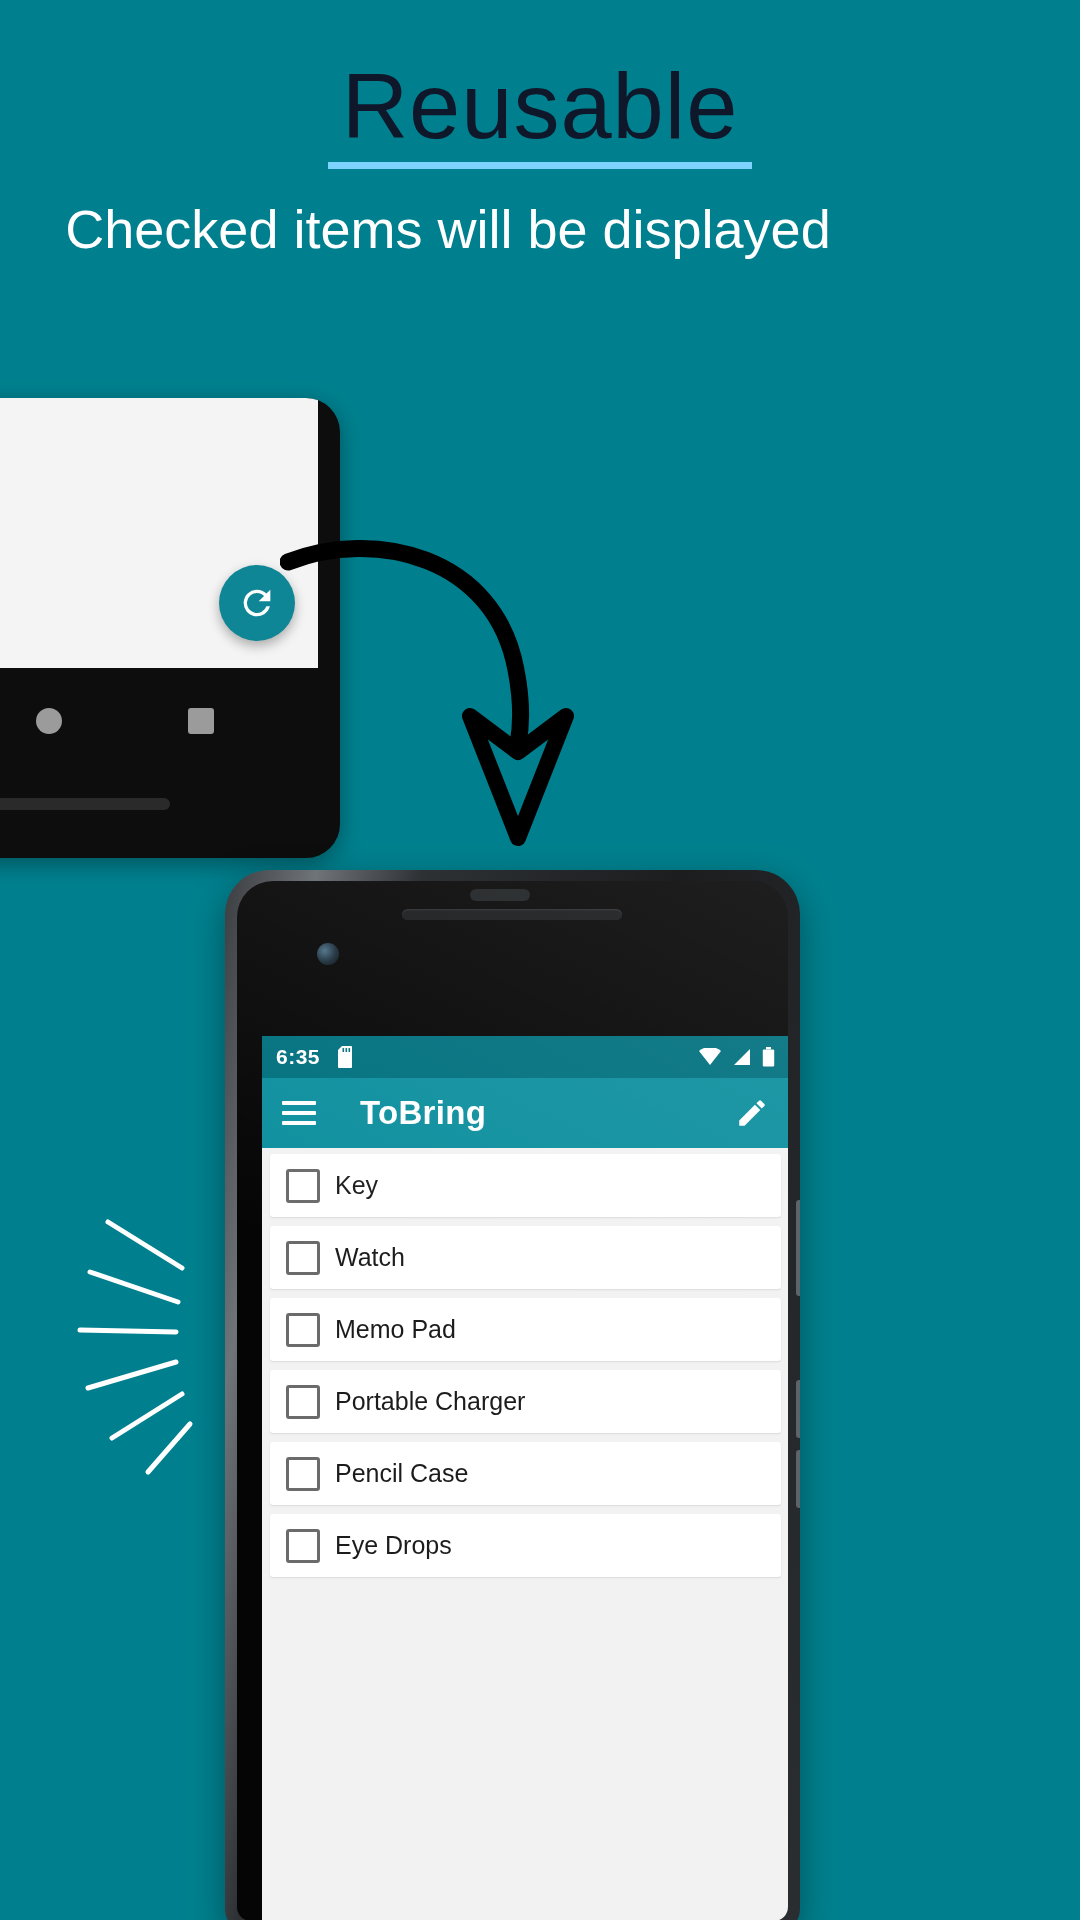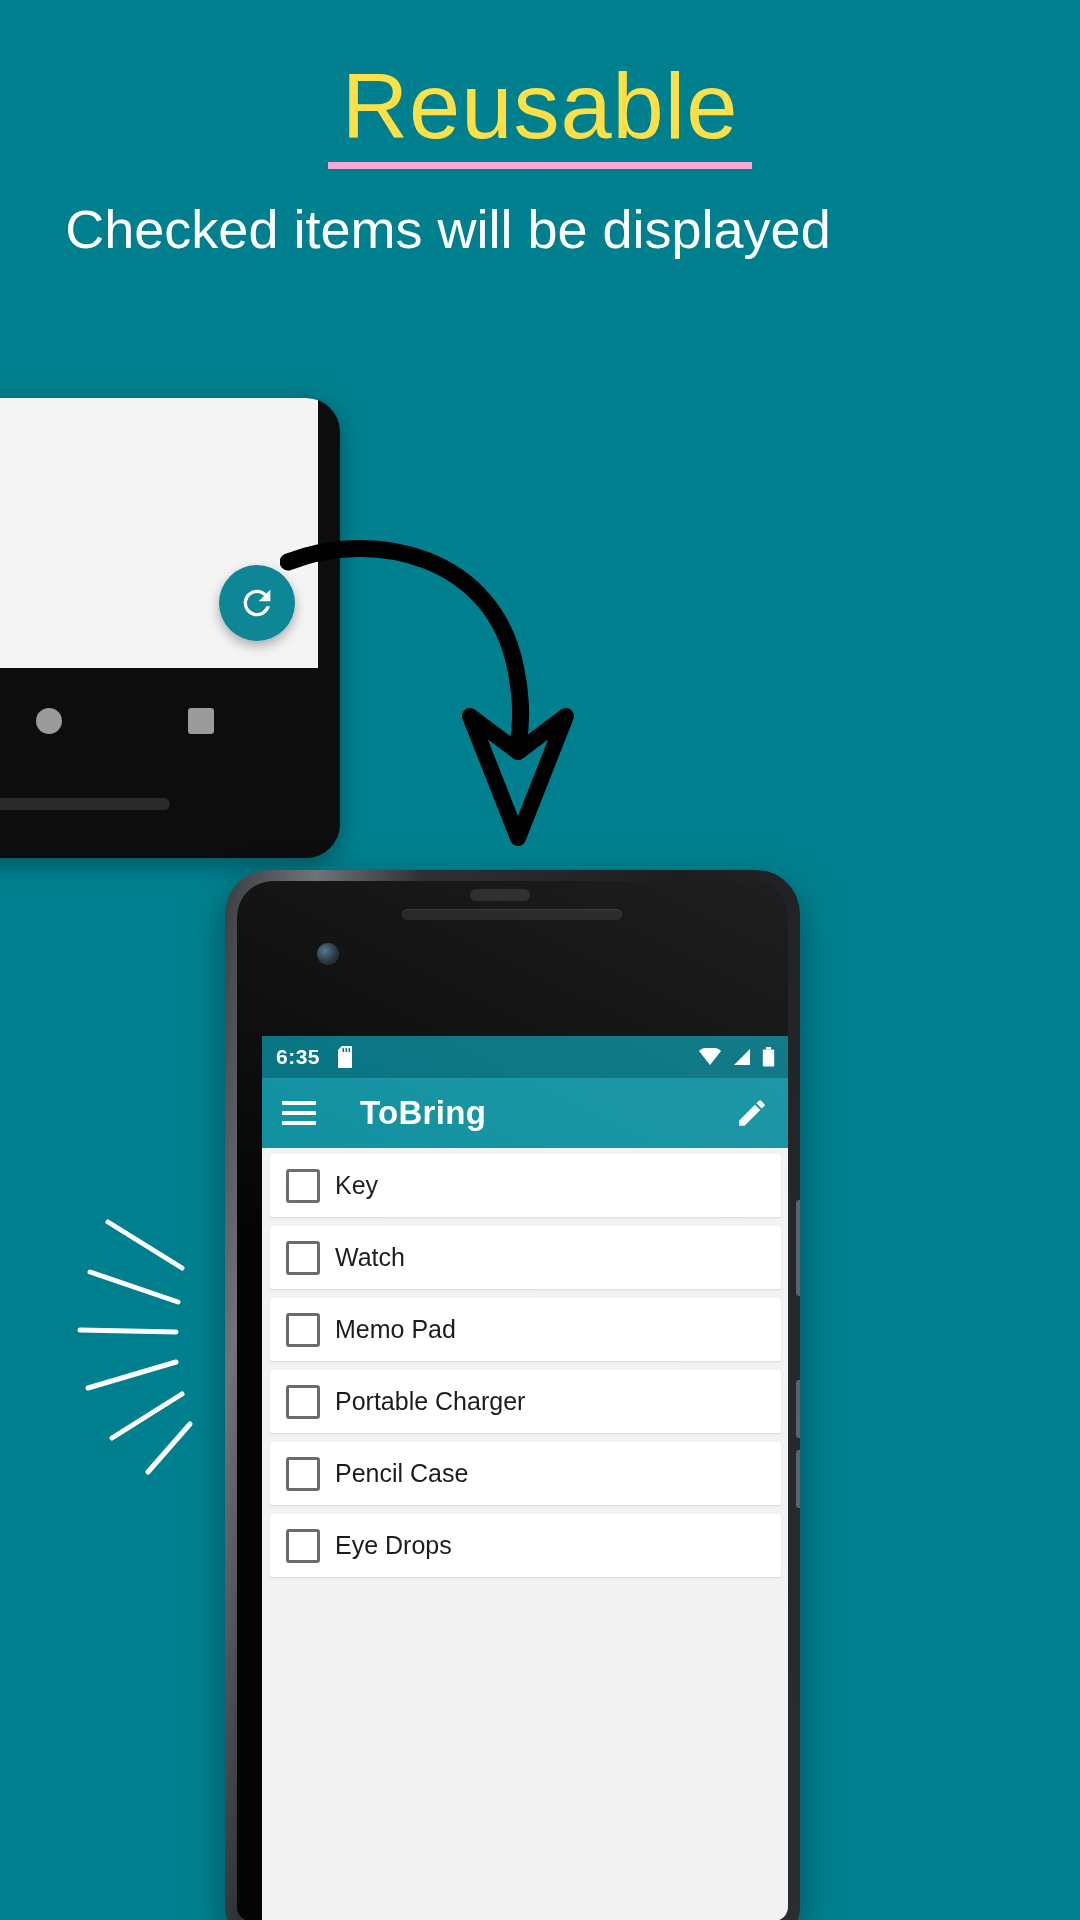--- a/index.html
+++ b/index.html
@@ -12,24 +12,24 @@
   .stage{position:absolute;inset:0;overflow:hidden;}
 
   
   .headline{
     position:absolute;top:60px;left:0;width:1080px;
     text-align:center;
   }
   .headline .title{
     display:inline-block;
     font-size:92px;line-height:1.0;
-    color:#fde047;font-weight:400;
+    color:#0f172a;font-weight:400;
     letter-spacing:1px;
     padding:0 14px 10px 14px;
-    border-bottom:7px solid #f9a8d4;
+    border-bottom:7px solid #7dd3fc;
   }
   .subtitle{
     position:absolute;top:198px;left:0;width:896px;
     text-align:center;
     color:#ffffff;
     font-size:54px;line-height:1.15;
     font-weight:400;
     letter-spacing:0px;
   }
   .subtitle .ln{display:block;}

